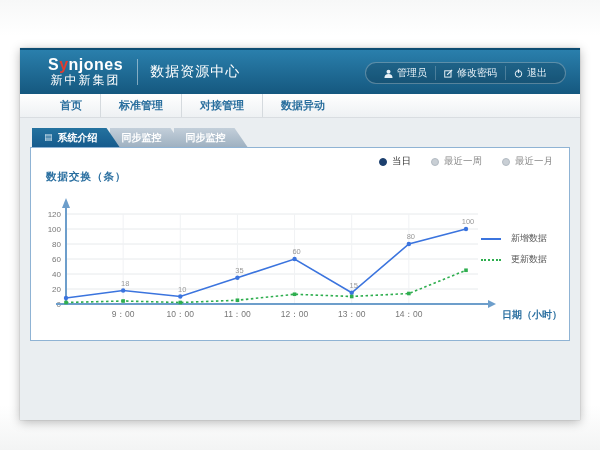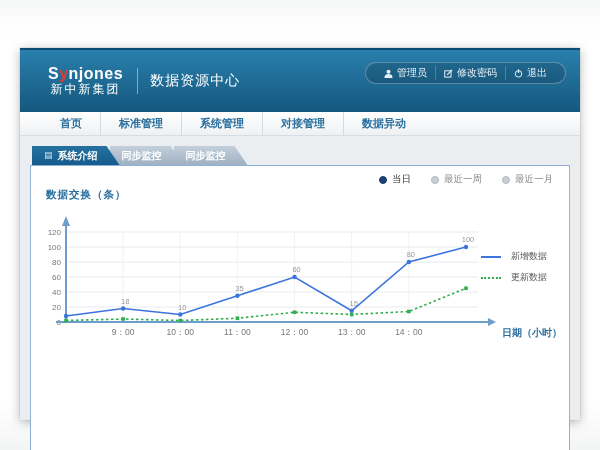--- a/index.html
+++ b/index.html
@@ -3,21 +3,21 @@
 <meta charset="utf-8">
 <style>
   * { margin:0; padding:0; box-sizing:border-box; }
   html,body { width:600px; height:450px; font-family:"Liberation Sans","DejaVu Sans",sans-serif; }
   body { background:linear-gradient(#f7f8f8, #ffffff 8%, #ffffff 90%, #f3f4f4); position:relative; overflow:hidden; }
 
   .window { position:absolute; left:20px; top:48px; width:560px; height:372px;
             background:#eaeef1; box-shadow:0 2px 10px rgba(0,0,0,.28), 0 0 1px rgba(0,0,0,.3); }
 
   
-  .header { height:64px; background:linear-gradient(#2a7fac, #15587f);
+  .header { height:46px; background:linear-gradient(#2a7fac, #15587f);
             border-top:2px solid #0d4c72; display:flex; align-items:center; position:relative; }
   .logo { display:flex; flex-direction:column; align-items:center; margin-left:28px; color:#fff; line-height:1.05; }
   .logo .latin { font-size:16px; font-weight:bold; letter-spacing:.5px; }
   .logo .latin .accent { color:#e23c2e; }
   .logo .cn { font-size:12px; font-weight:normal; letter-spacing:2px; }
   .header-divider { width:1px; height:26px; background:rgba(255,255,255,.45); margin:0 12px 0 14px; }
   .app-title { color:#fff; font-size:14px; letter-spacing:1px; }
   .user-pill { position:absolute; right:14px; top:12px; height:22px; display:flex; align-items:center;
                background:rgba(0,0,0,.14); border:1px solid rgba(255,255,255,.28); border-radius:12px; padding:0 10px; }
   .user-item { display:flex; align-items:center; gap:4px; color:#e8f1f7; font-size:10px; padding:0 8px; cursor:pointer; }
@@ -35,21 +35,21 @@
   .tabbar { display:flex; margin:10px 0 0 12px; height:19px; }
   .tab { height:19px; line-height:19px; font-size:10px; font-weight:bold; color:#fff;
          padding:0 22px 0 12px; margin-right:-10px; cursor:pointer;
          clip-path:polygon(0 0, calc(100% - 13px) 0, 100% 100%, 0 100%);
          background:linear-gradient(#c3cfda, #9fb1c1); display:flex; align-items:center; gap:5px; }
   .tab.active { background:linear-gradient(#24729f, #165b8d); z-index:3; }
   .tab:nth-child(2){ z-index:2; } .tab:nth-child(3){ z-index:1; }
   .doc-icon { font-size:9px; line-height:1; color:#cfe2ee; }
 
   
-  .panel { margin:0 10px; height:286px; background:#fff; border:1px solid #8fb3d4; position:relative; }
+  .panel { margin:0 10px; height:194px; background:#fff; border:1px solid #8fb3d4; position:relative; }
 
   .filters { position:absolute; top:7px; right:16px; display:flex; gap:20px; }
   .filter { display:flex; align-items:center; gap:5px; font-size:9.5px; color:#888; cursor:pointer; }
   .filter .dot { width:8px; height:8px; border-radius:50%; background:#c9cfd5; border:1px solid #b2bac2; }
   .filter.sel { color:#333; }
   .filter.sel .dot { background:#1c3f6e; border-color:#1c3f6e; }
 
   .ylabel { position:absolute; left:15px; top:22px; font-size:10.5px; font-weight:bold; color:#2a6fa0; letter-spacing:1px; }
   .chart-svg { position:absolute; left:10px; top:44px; }
   .chart-svg text { font-family:"Liberation Sans","DejaVu Sans",sans-serif; }
@@ -102,21 +102,20 @@
             </svg>
         </span>
         <span>退出</span>
       </div>
     </div>
   </div>
 
   <div class="nav">
     <div class="nav-item">首页</div>
     <div class="nav-item">标准管理</div>
-    <div class="nav-item">系统管理</div>
     <div class="nav-item">对接管理</div>
     <div class="nav-item">数据异动</div>
   </div>
 
   <div class="tabbar">
     <div class="tab active">
       <span class="doc-icon">▤</span>
       <span>系统介绍</span>
     </div>
     <div class="tab">

